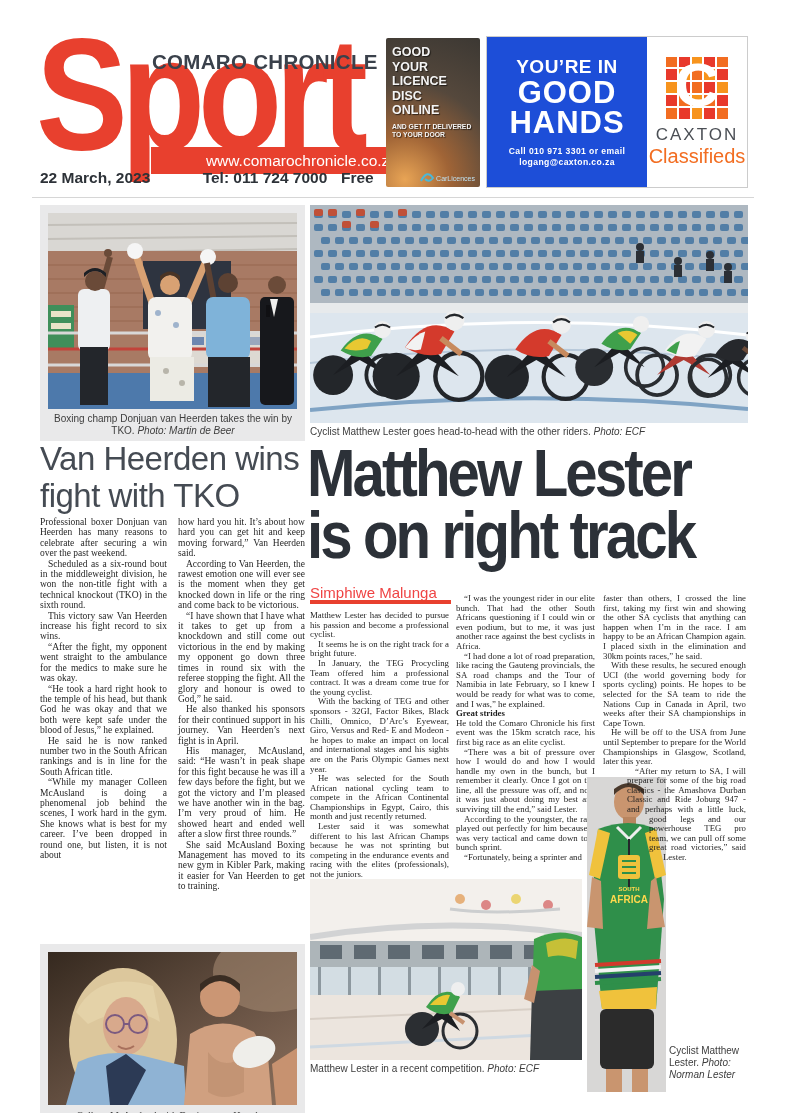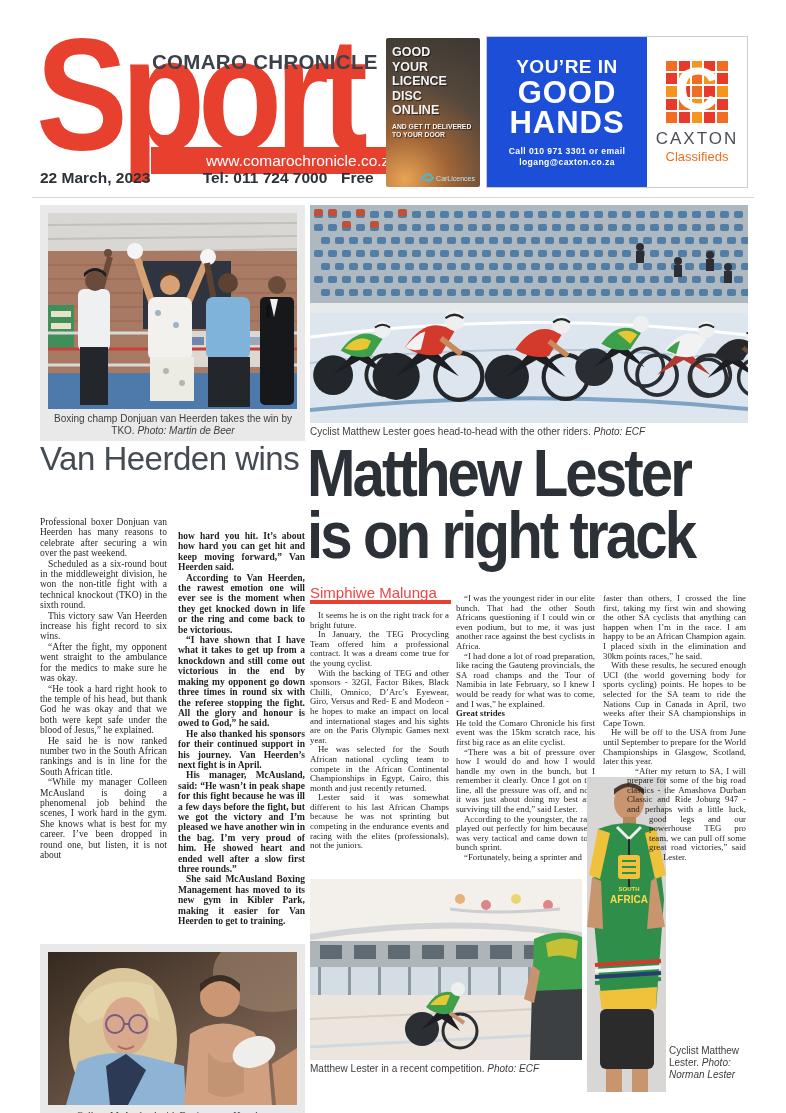--- a/index.html
+++ b/index.html
@@ -29,21 +29,21 @@
   .caxorange .l1{font-size:19px;font-weight:bold;letter-spacing:0.5px;}
   .caxorange .l2{font-size:31px;font-weight:bold;line-height:30px;letter-spacing:1px;}
   .caxorange .cont{font-size:8.6px;font-weight:bold;margin-top:8px;line-height:11px;letter-spacing:0.4px;}
   .caxwhite{flex:1;display:flex;flex-direction:column;align-items:center;justify-content:center;}
   .caxlogo{position:relative;width:62px;height:62px;margin-bottom:6px;}
   .caxlogo .grid{display:grid;grid-template-columns:repeat(5,1fr);grid-template-rows:repeat(5,1fr);gap:2px;width:62px;height:62px;}
   .caxlogo .grid i{display:block;}
   .caxlogo .cee{position:absolute;left:0;top:-6px;width:62px;height:62px;text-align:center;
                 font-size:62px;line-height:68px;font-weight:bold;color:#fff;font-family:"Liberation Sans",sans-serif;}
   .caxname{font-size:17px;letter-spacing:2px;color:#4b4f55;font-weight:400;}
-  .caxsub{font-size:13px;color:#f26d21;}
+  .caxsub{font-size:20px;color:#f26d21;}
 
   
   .panel{background:#e9e9ea;text-align:center;}
   .cap{font-size:10px;line-height:12px;color:#3d3d3d;}
   .credit{font-style:italic;}
 
   
   .bhead{font-size:33px;line-height:37px;font-weight:400;color:#454b53;letter-spacing:-0.5px;}
   .serifcol{font-family:"Liberation Serif",serif;color:#1f1f1f;text-align:justify;}
   .bcol{font-size:9.5px;line-height:10.4px;}
@@ -195,32 +195,33 @@
       <rect x="218" y="92" width="4" height="12" fill="#101013"></rect>
     </svg>
     <div class="abs cap" style="left:8px;top:208px;width:250px;">
       <span>Boxing champ Donjuan van Heerden takes the win by TKO.</span>
       <span class="credit">Photo: Martin de Beer</span>
     </div>
   </div>
 
   <div class="abs bhead" style="left:40px;top:440px;width:270px;">
     <div>Van Heerden wins</div>
+    <div>fight with TKO</div>
   </div>
 
   <div class="abs serifcol bcol" style="left:40px;top:517px;width:127px;">
     <p>Professional boxer Donjuan van Heerden has many reasons to celebrate after securing a win over the past weekend.</p>
     <p class="ind">Scheduled as a six-round bout in the middleweight division, he won the non-title fight with a technical knockout (TKO) in the sixth round.</p>
     <p class="ind">This victory saw Van Heerden increase his fight record to six wins.</p>
     <p class="ind">“After the fight, my opponent went straight to the ambulance for the medics to make sure he was okay.</p>
     <p class="ind">“He took a hard right hook to the temple of his head, but thank God he was okay and that we both were kept safe under the blood of Jesus,” he explained.</p>
     <p class="ind">He said he is now ranked number two in the South African rankings and is in line for the South African title.</p>
     <p class="ind">“While my manager Colleen McAusland is doing a phenomenal job behind the scenes, I work hard in the gym. She knows what is best for my career. I’ve been dropped in round one, but listen, it is not about</p>
   </div>
-  <div class="abs serifcol bcol" style="left:178px;top:531px;width:127px;font-weight:bold;">
+  <div class="abs serifcol bcol" style="left:178px;top:517px;width:127px;">
     <p>how hard you hit. It’s about how hard you can get hit and keep moving forward,” Van Heerden said.</p>
     <p class="ind">According to Van Heerden, the rawest emotion one will ever see is the moment when they get knocked down in life or the ring and come back to be victorious.</p>
     <p class="ind">“I have shown that I have what it takes to get up from a knockdown and still come out victorious in the end by making my opponent go down three times in round six with the referee stopping the fight. All the glory and honour is owed to God,” he said.</p>
     <p class="ind">He also thanked his sponsors for their continued support in his journey. Van Heerden’s next fight is in April.</p>
     <p class="ind">His manager, McAusland, said: “He wasn’t in peak shape for this fight because he was ill a few days before the fight, but we got the victory and I’m pleased we have another win in the bag. I’m very proud of him. He showed heart and ended well after a slow first three rounds.”</p>
     <p class="ind">She said McAusland Boxing Management has moved to its new gym in Kibler Park, making it easier for Van Heerden to get to training.</p>
   </div>
 
   <div class="abs panel" style="left:40px;top:944px;width:265px;height:187px;font-family:Liberation Serif, serif;">
     <svg class="abs" style="left:8px;top:8px;" width="249" height="153" viewBox="0 0 249 153">
@@ -387,20 +388,21 @@
 
   <div class="abs chead" style="left:307px;top:442px;">
     <div>Matthew Lester</div>
     <div>is on right track</div>
   </div>
 
   <div class="abs byline" style="left:310px;top:584px;">Simphiwe Malunga</div>
   <div class="abs redrule" style="left:310px;top:600px;width:141px;height:4px;"></div>
 
   <div class="abs serifcol ccol" style="left:310px;top:611px;width:139px;">
+    <p>Matthew Lester has decided to pursue his passion and become a professional cyclist.</p>
     <p class="ind">It seems he is on the right track for a bright future.</p>
     <p class="ind">In January, the TEG Procycling Team offered him a professional contract. It was a dream come true for the young cyclist.</p>
     <p class="ind">With the backing of TEG and other sponsors - 32GI, Factor Bikes, Black Chilli, Omnico, D’Arc’s Eyewear, Giro, Versus and Red- E and Modeon - he hopes to make an impact on local and international stages and his sights are on the Paris Olympic Games next year.</p>
     <p class="ind">He was selected for the South African national cycling team to compete in the African Continental Championships in Egypt, Cairo, this month and just recently returned.</p>
     <p class="ind">Lester said it was somewhat different to his last African Champs because he was not sprinting but competing in the endurance events and racing with the elites (professionals), not the juniors.</p>
   </div>
 
   <div class="abs serifcol ccol" style="left:456px;top:594px;width:139px;">
     <p class="ind">“I was the youngest rider in our elite bunch. That had the other South Africans questioning if I could win or even podium, but to me, it was just another race against the best cyclists in Africa.</p>
     <p class="ind">“I had done a lot of road preparation, like racing the Gauteng provincials, the SA road champs and the Tour of Namibia in late February, so I knew I would be ready for what was to come, and I was,” he explained.</p>

